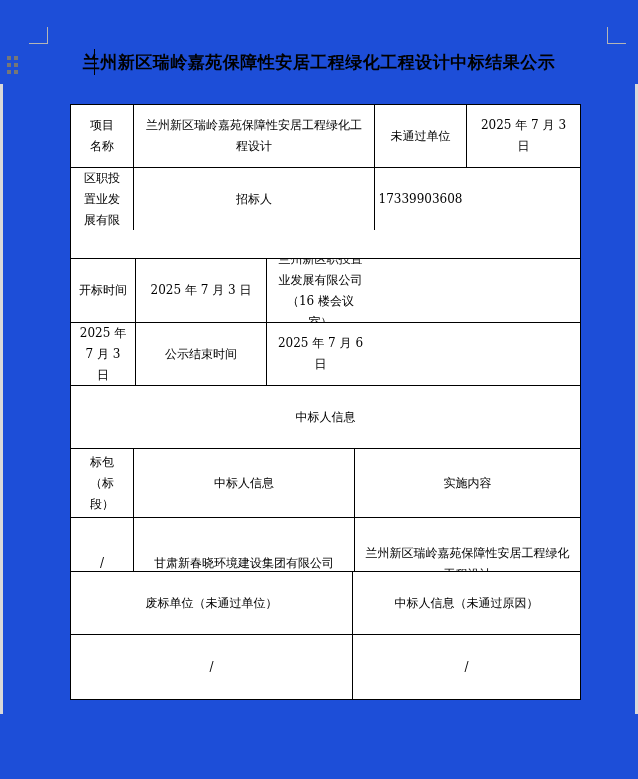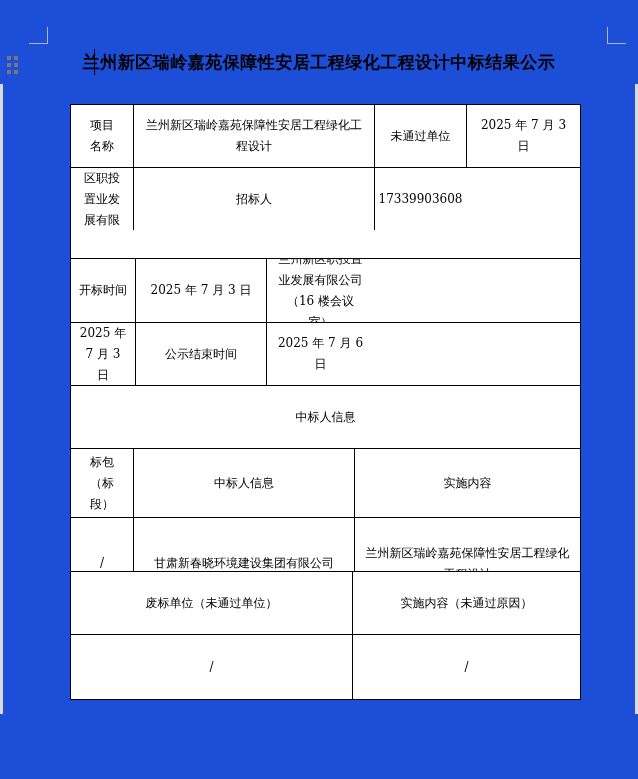--- a/index.html
+++ b/index.html
@@ -110,21 +110,21 @@
       <div class="tcell">甘肃新春晓环境建设集团有限公司</div>
       <div class="tcell">兰州新区瑞岭嘉苑保障性安居工程绿化工程设计</div>
     </div>
 
   </div>
 
   <div class="tbl tbl-rejected">
 
     <div class="trow cols-d h62">
       <div class="tcell">废标单位（未通过单位）</div>
-      <div class="tcell">实施内容（未通过原因）</div>
+      <div class="tcell">中标人信息（未通过原因）</div>
     </div>
 
     <div class="trow cols-d h64">
       <div class="tcell">/</div>
       <div class="tcell">/</div>
     </div>
 
   </div>
 
 </div>

